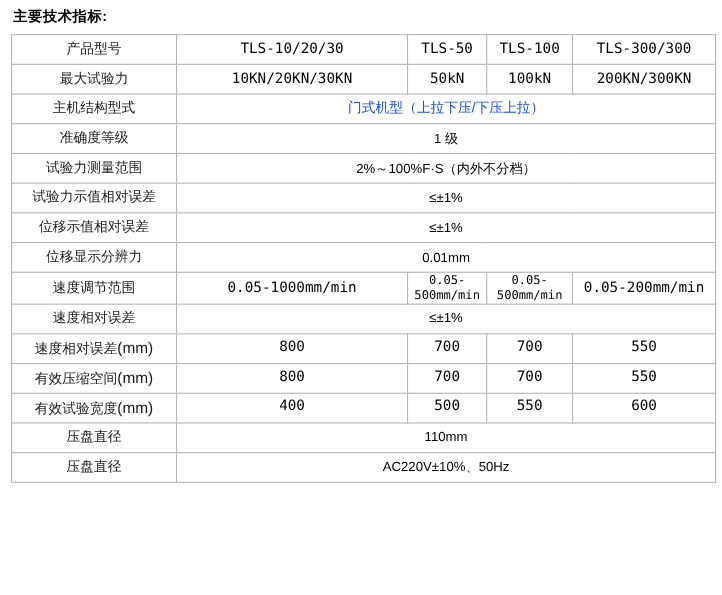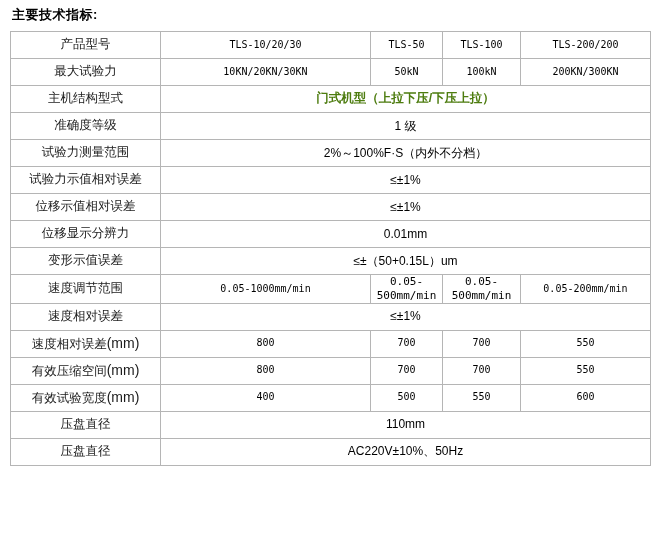--- a/index.html
+++ b/index.html
@@ -46,25 +46,25 @@
     padding-left: 8px;
     color: #1a1a1a;
     font-size: 12.5px;
     width: 150px;
   }
   td.label .sub {
     font-size: 14px;
   }
   .val-mono {
     font-family: "DejaVu Sans Mono", monospace;
-    font-size: 10px;
+    font-size: 13px;
   }
   .red-bold {
-    color: #4d7c0f;
-    font-weight: bold;
+    color: #1d4ed8;
+    font-weight: normal;
     font-size: 12.5px;
   }
   .tall {
     height: 60px;
   }
   .small-cell {
     font-family: "DejaVu Sans Mono", monospace;
     font-size: 11px;
     line-height: 1.3;
   }
@@ -87,21 +87,21 @@
       <col style="width:78px">
       <col style="width:130px">
     </colgroup>
     <tbody>
 
       <tr>
         <td class="label">产品型号</td>
         <td class="val-mono">TLS-10/20/30</td>
         <td class="val-mono">TLS-50</td>
         <td class="val-mono">TLS-100</td>
-        <td class="val-mono">TLS-200/200</td>
+        <td class="val-mono">TLS-300/300</td>
       </tr>
 
       <tr>
         <td class="label">最大试验力</td>
         <td class="val-mono">10KN/20KN/30KN</td>
         <td class="val-mono">50kN</td>
         <td class="val-mono">100kN</td>
         <td class="val-mono">200KN/300KN</td>
       </tr>
 
@@ -129,24 +129,20 @@
       <tr>
         <td class="label">位移示值相对误差</td>
         <td colspan="4">≤±1%</td>
       </tr>
 
       <tr>
         <td class="label">位移显示分辨力</td>
         <td colspan="4">0.01mm</td>
       </tr>
 
-      <tr>
-        <td class="label mid">变形示值误差</td>
-        <td colspan="4" class="mid">≤±（50+0.15L）um</td>
-      </tr>
 
       <tr>
         <td class="label tall">速度调节范围</td>
         <td class="tall val-mono">0.05-1000mm/min</td>
         <td class="tall small-cell">0.05-500mm/min</td>
         <td class="tall small-cell">0.05-500mm/min</td>
         <td class="tall val-mono">0.05-200mm/min</td>
       </tr>
 
       <tr>

